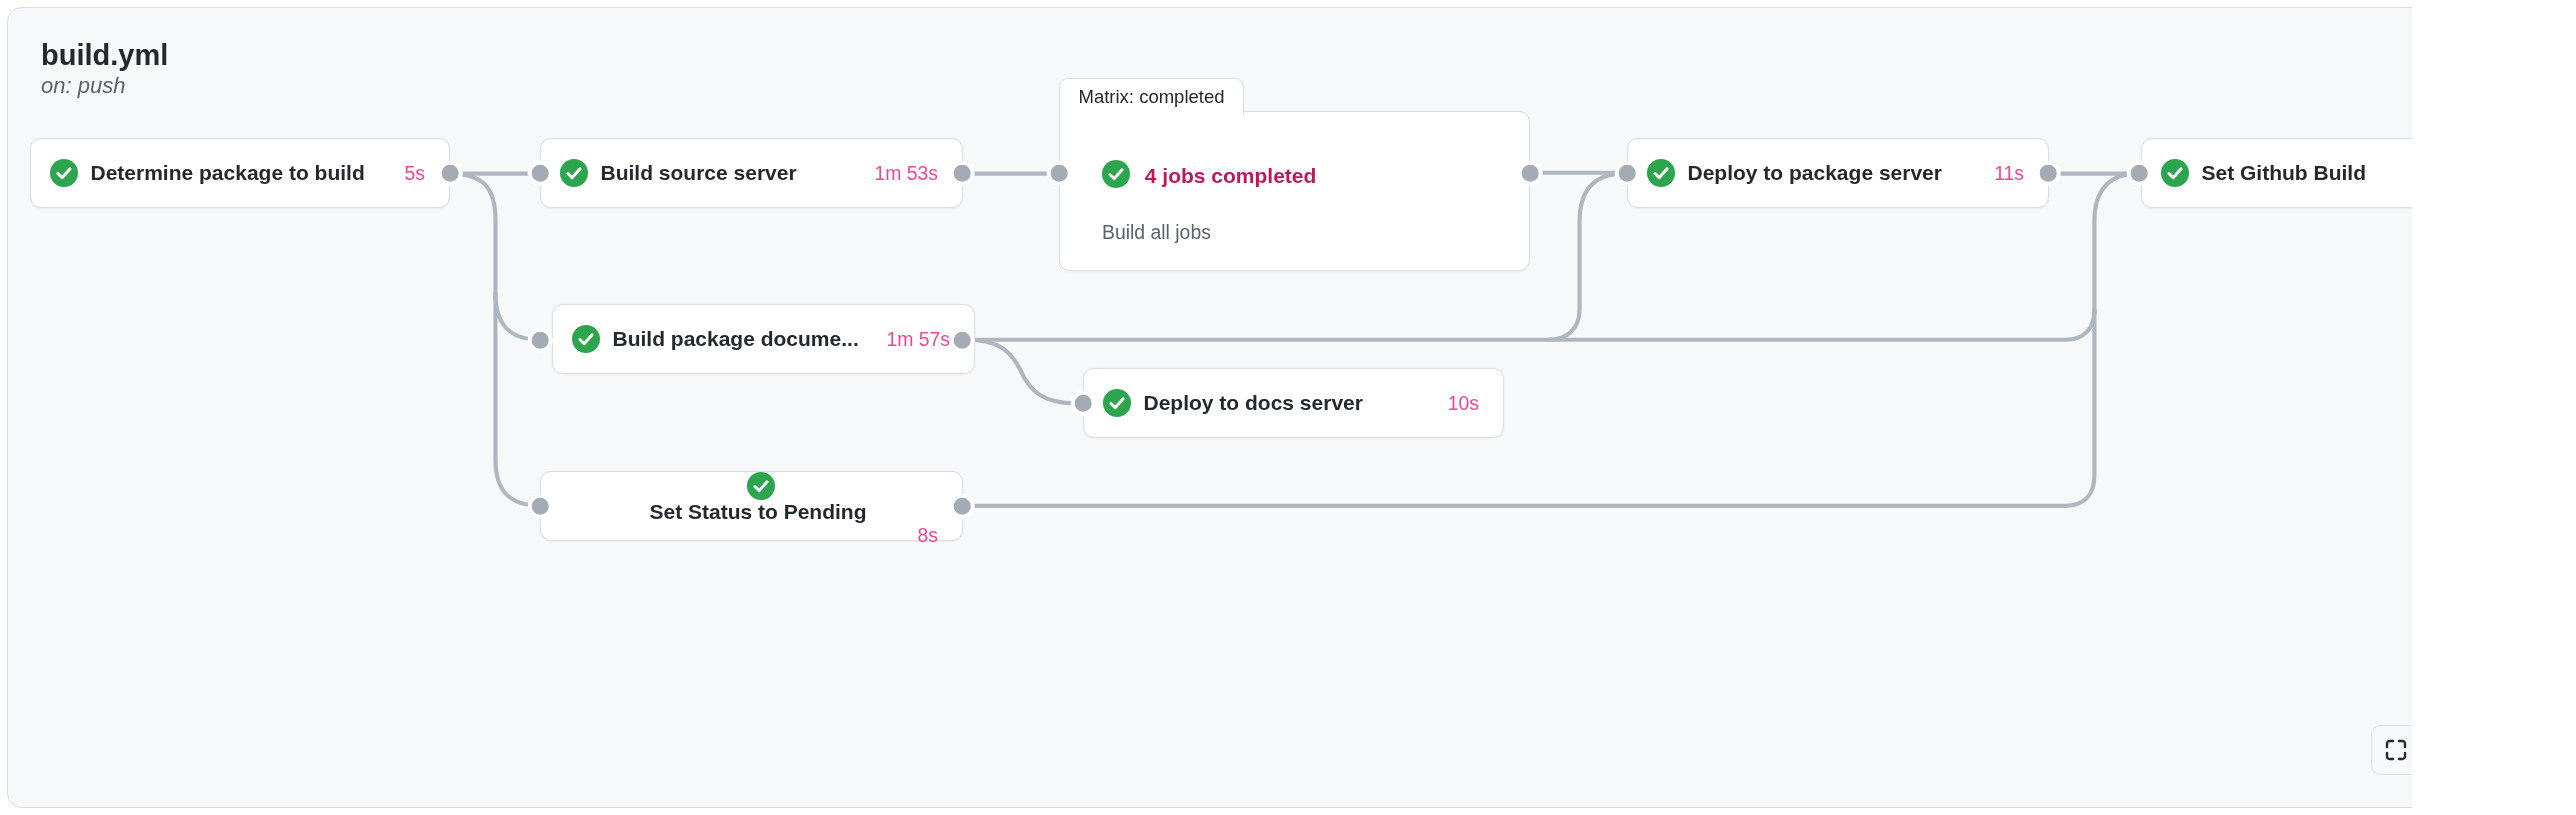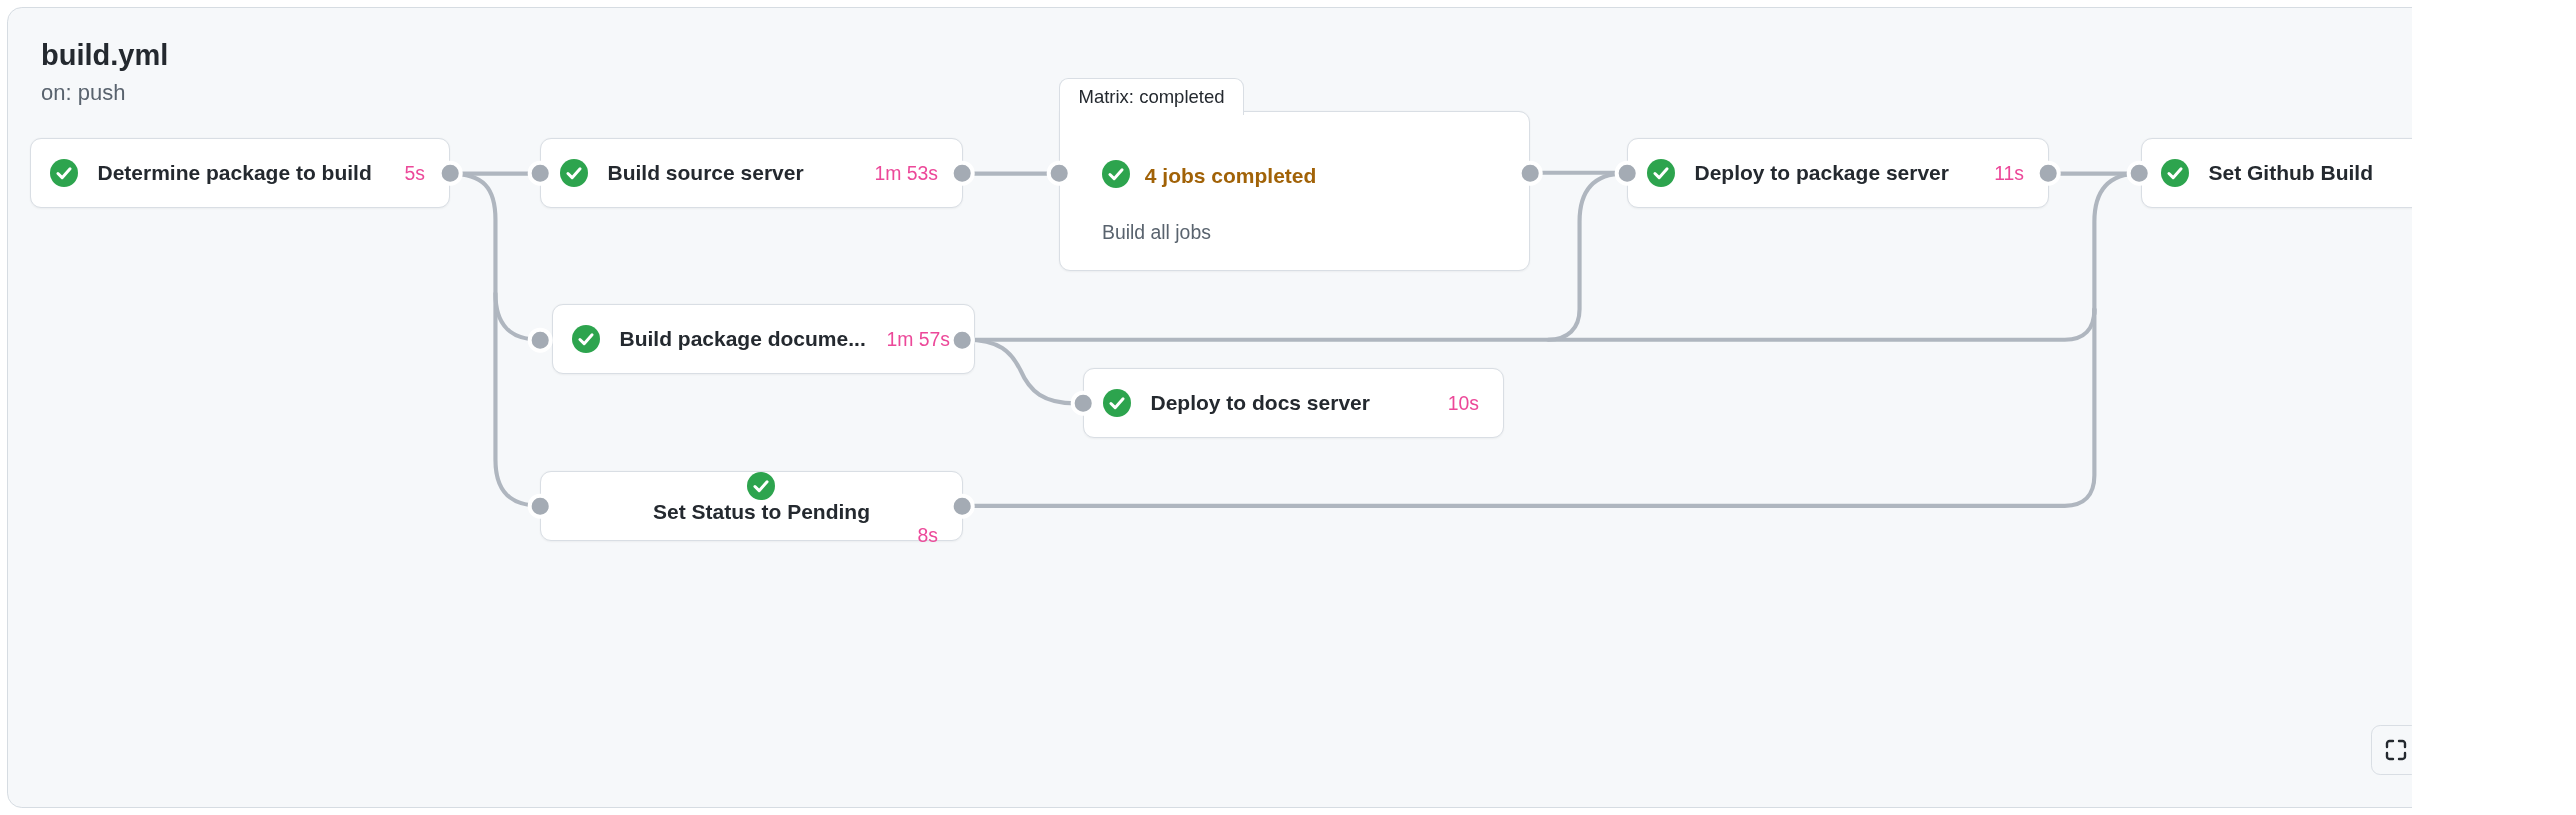--- a/index.html
+++ b/index.html
@@ -2,38 +2,38 @@
 <html style="font-size:14.8px"><head>
 <meta charset="utf-8">
 <style>
   html,body{margin:0;padding:0;background:#ffffff;}
   body{font-family:"Liberation Sans","DejaVu Sans",sans-serif;color:#1f2328;}
   .stage{position:relative;width:2412px;height:816px;background:#ffffff;overflow:hidden;}
   .panel{position:absolute;left:7.4px;top:7.4px;width:2559px;height:799px;background:#f6f8fa;
          border:1.8px solid #d6dce2;border-radius:14.8px;}
   .hdr{position:absolute;left:41px;top:39px;}
   .hdr h1{margin:0;font-size:29px;font-weight:700;color:#24292f;line-height:1.15;}
-  .hdr .sub{margin-top:8px;font-size:22px;color:#59636e;}
+  .hdr .sub{margin-top:1px;font-size:22px;color:#59636e;font-style:italic;}
   svg.wires{position:absolute;left:0;top:0;z-index:1;}
   .node{position:absolute;z-index:2;height:70px;background:#ffffff;border:1.8px solid #d9dee4;
         border-radius:11px;display:flex;align-items:center;box-sizing:border-box;
         box-shadow:0 0.9px 1.8px rgba(31,35,40,0.05);cursor:pointer;}
   .node .check{display:flex;margin-left:18.5px;flex:0 0 auto;}
-  .node .label{margin-left:20px;font-size:21px;font-weight:700;color:#24292f;white-space:nowrap;}
+  .node .label{margin-left:13px;font-size:21px;font-weight:700;color:#24292f;white-space:nowrap;}
   .node .dur{margin-left:auto;margin-right:24px;font-size:19.4px;color:#ec4899;white-space:nowrap;}
   .matrix-box{position:absolute;z-index:2;left:1059px;top:111px;width:471px;height:160px;
         background:#ffffff;border:1.8px solid #d9dee4;border-radius:11px;border-top-left-radius:0;
         box-sizing:border-box;box-shadow:0 0.9px 1.8px rgba(31,35,40,0.05);}
   .matrix-tab{position:absolute;z-index:3;left:1059px;top:78px;width:185px;height:37px;
         background:#ffffff;border:1.8px solid #d9dee4;border-bottom:none;
         border-radius:9.2px 9.2px 0 0;border-bottom-left-radius:0;box-sizing:border-box;
         display:flex;align-items:center;justify-content:center;}
   .matrix-tab .tlabel{font-size:18.5px;font-weight:400;color:#24292f;white-space:nowrap;}
   .mrow{position:absolute;left:42px;top:48px;display:flex;align-items:center;}
-  .mrow .mlabel{margin-left:14.8px;font-size:21px;font-weight:700;color:#a16207;white-space:nowrap;}
+  .mrow .mlabel{margin-left:14.8px;font-size:21px;font-weight:700;color:#be185d;white-space:nowrap;}
   .mlink{position:absolute;left:42px;top:109px;font-size:19.4px;color:#59636e;cursor:pointer;white-space:nowrap;}
   .dot{position:absolute;z-index:4;width:16.6px;height:16.6px;border-radius:50%;
        background:#a4abb4;border:4.6px solid #ffffff;transform:translate(-50%,-50%);}
   .controls{position:absolute;z-index:5;left:2371px;top:725px;display:flex;align-items:flex-start;}
   .btn{width:50px;height:50px;background:#f6f8fa;border:1.8px solid #d9dee4;box-sizing:border-box;
        display:flex;align-items:center;justify-content:center;cursor:pointer;color:#24292f;}
   .btn-full{border-radius:9.2px;}
   .zoom-group{display:flex;margin-left:16.6px;}
   .btn-minus{border-radius:9.2px 0 0 9.2px;border-right:0.9px solid #d9dee4;font-size:29.5px;line-height:1;}
   .btn-plus{border-radius:0 9.2px 9.2px 0;border-left:0.9px solid #d9dee4;font-size:31px;line-height:1;}

